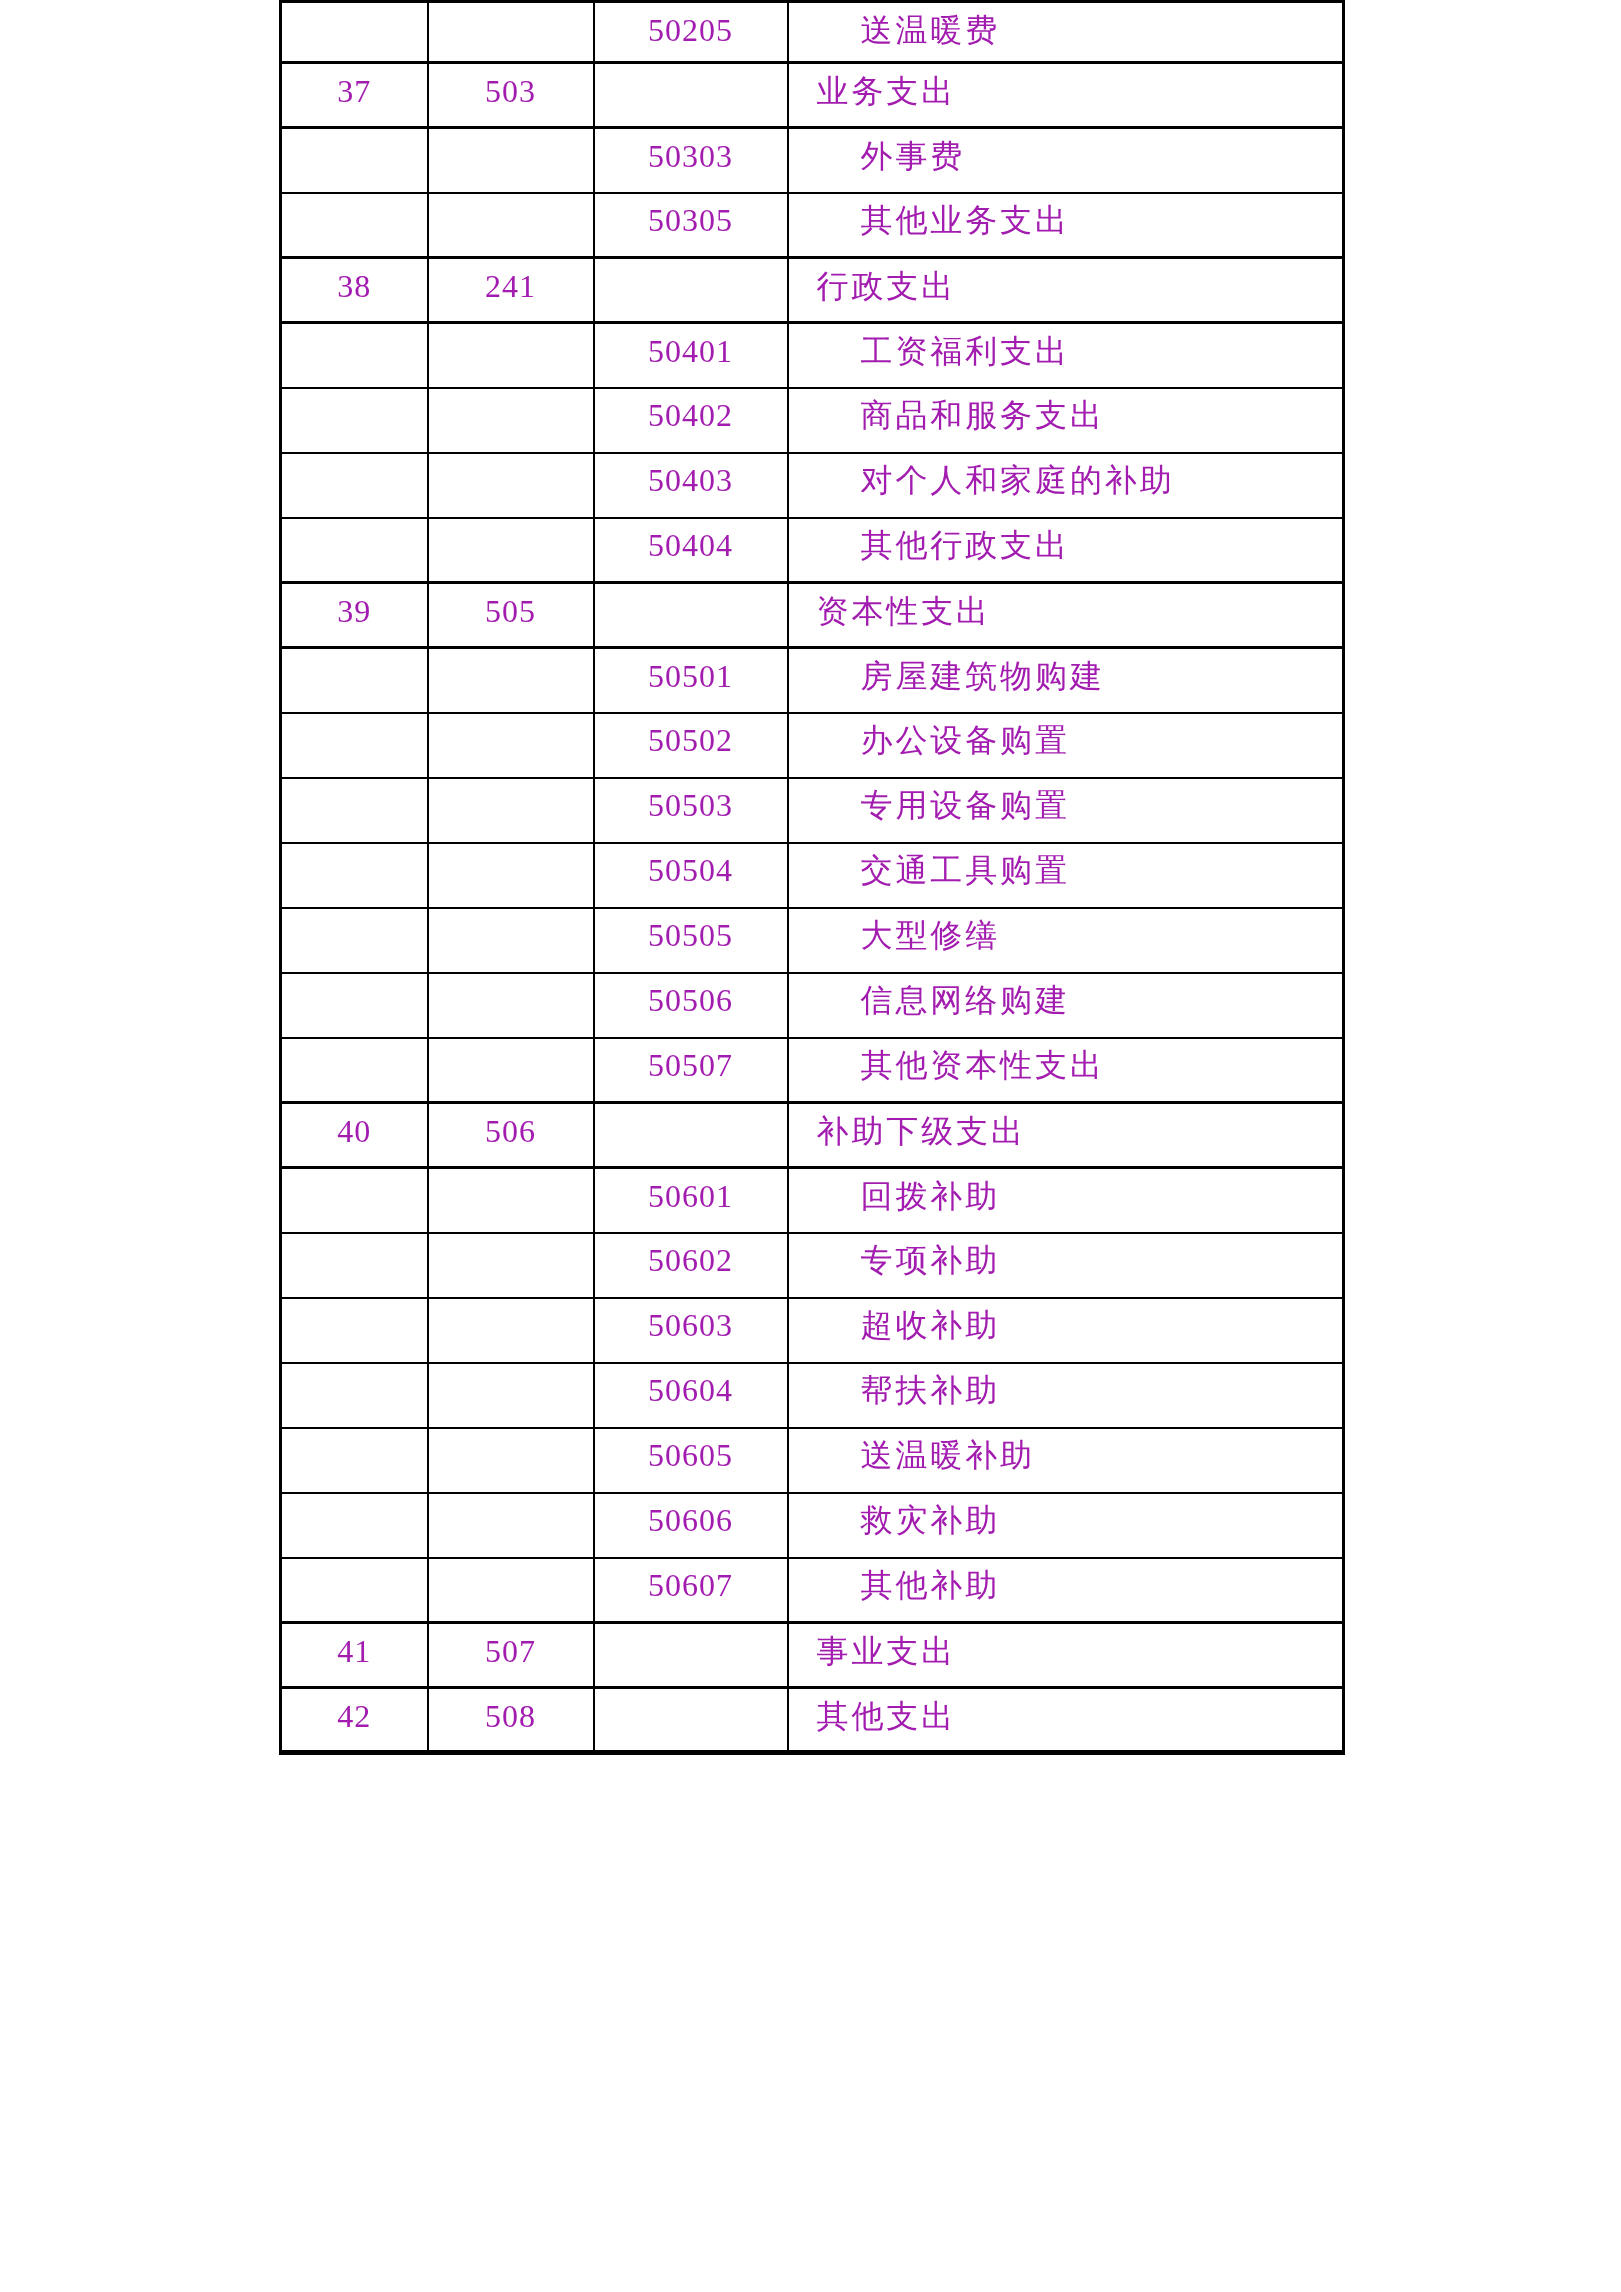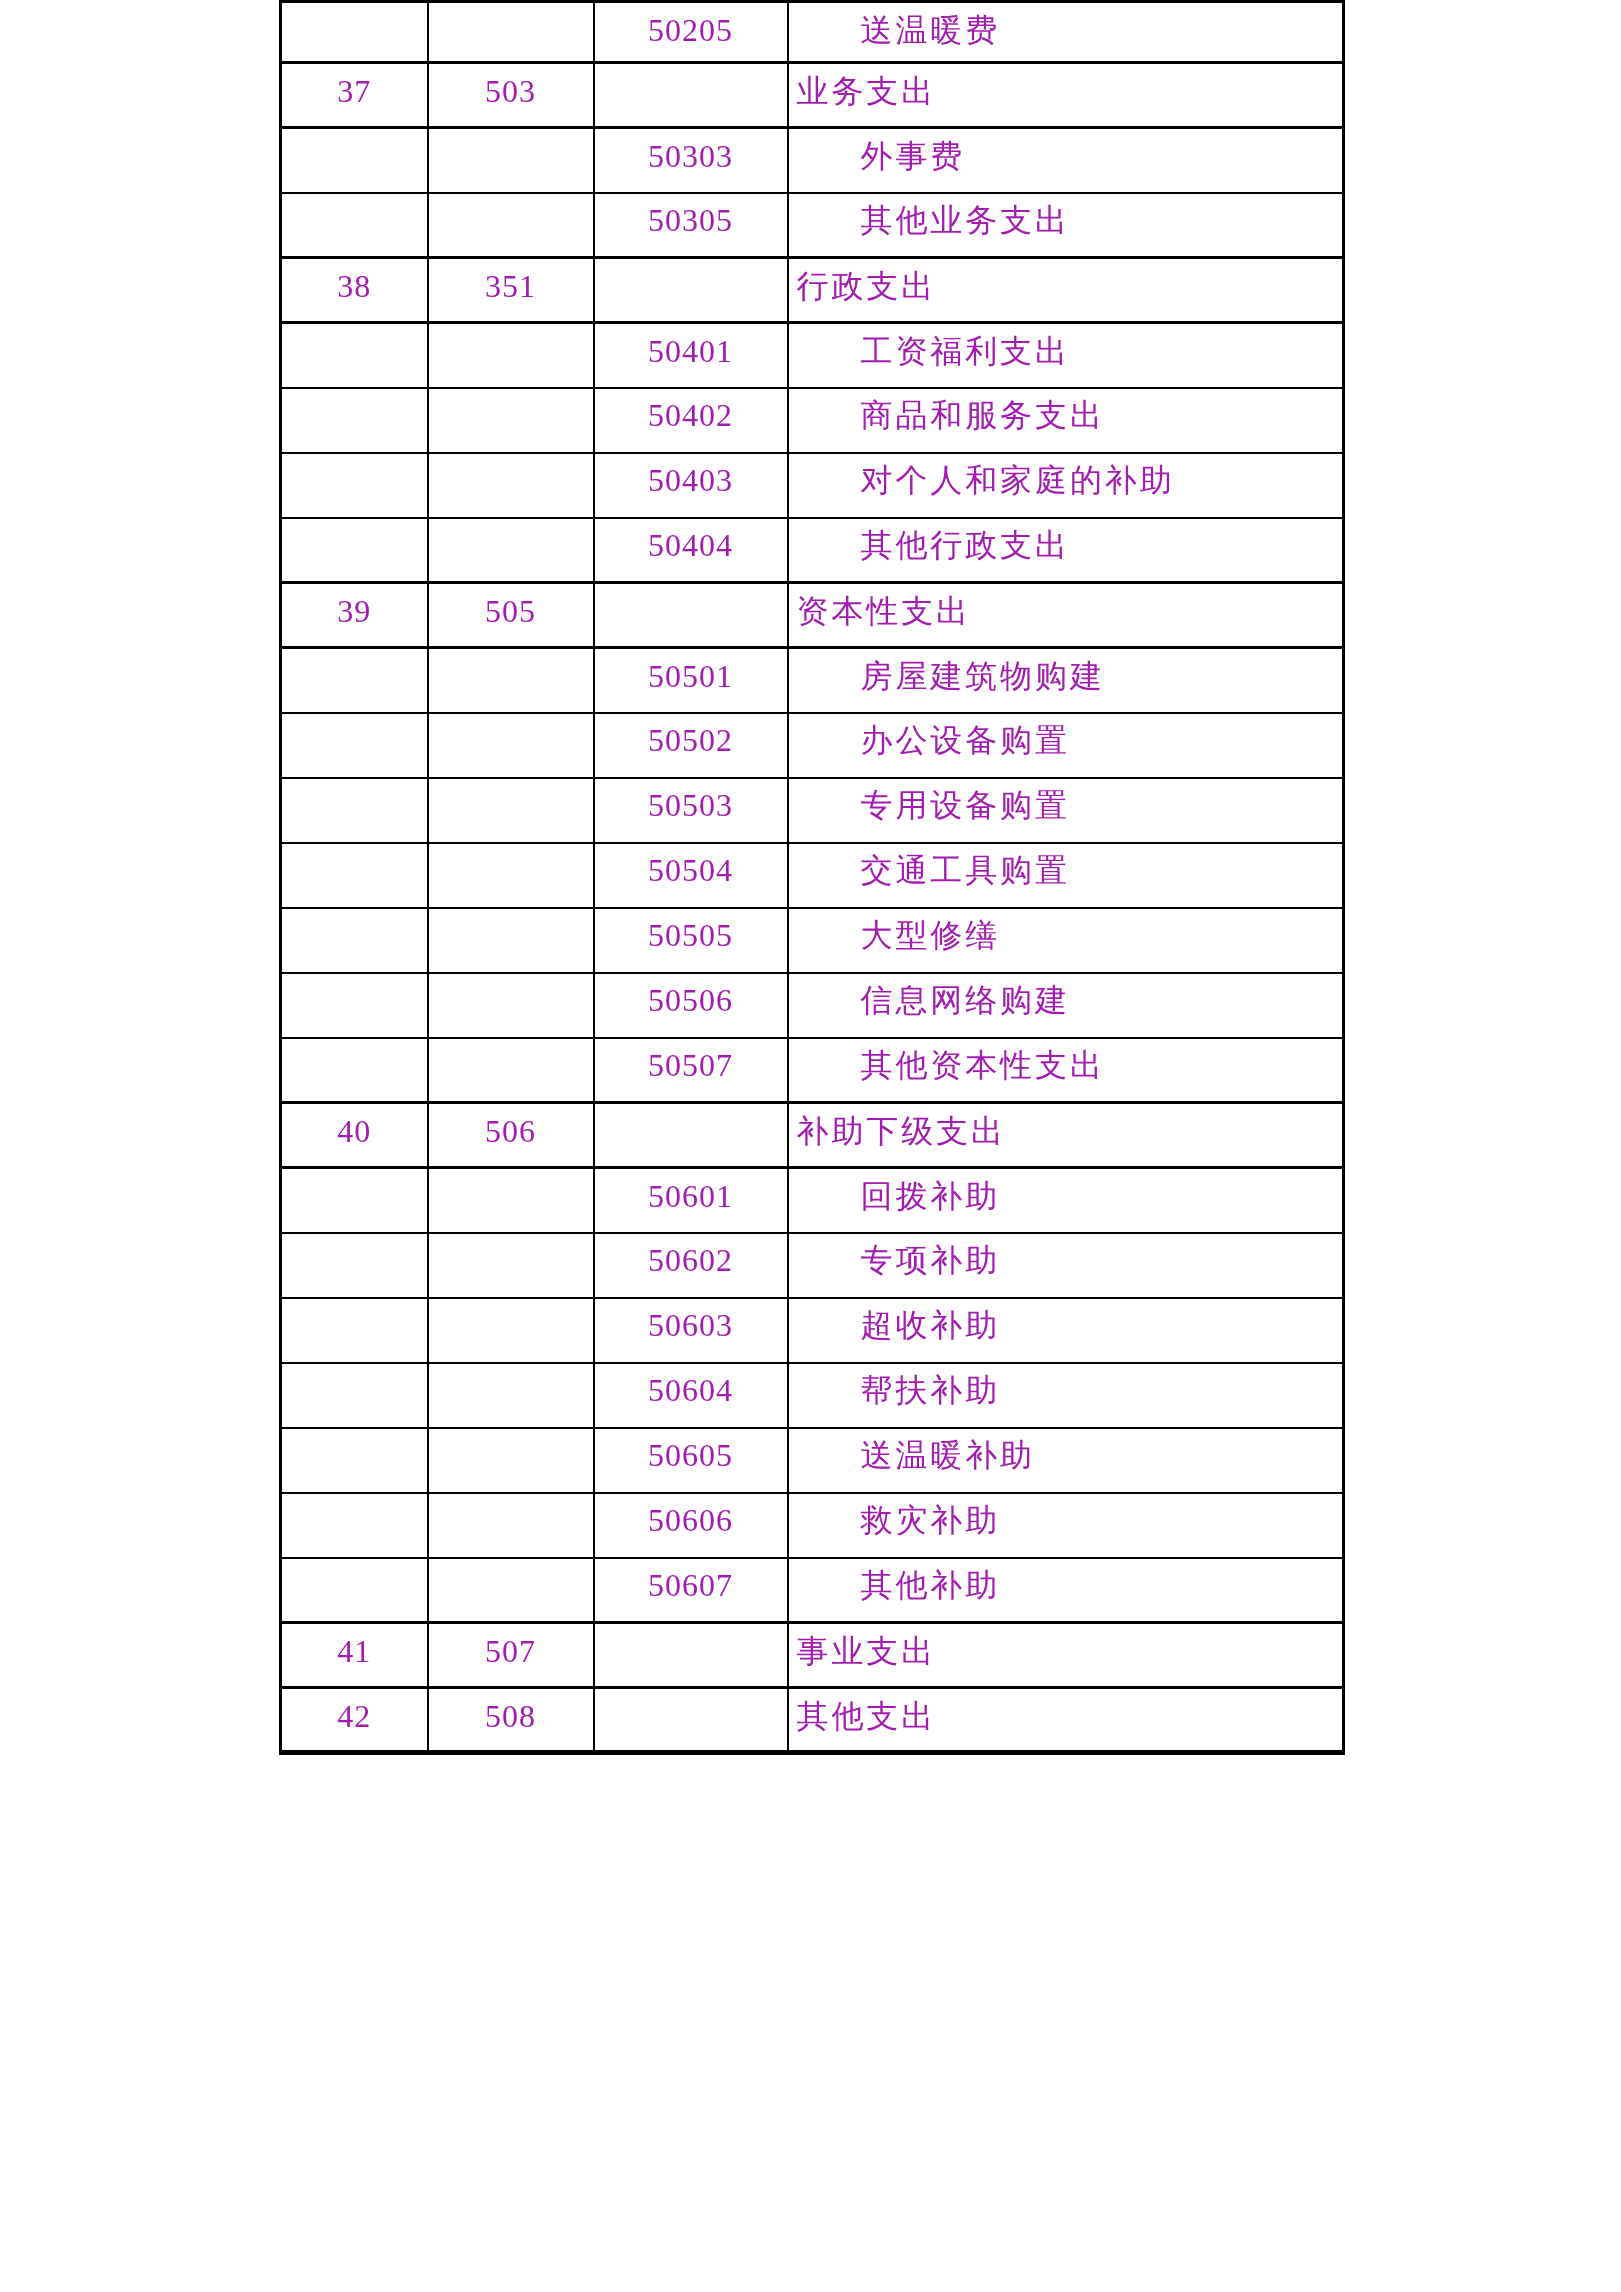--- a/index.html
+++ b/index.html
@@ -43,21 +43,21 @@
   table.acct tr:last-child td { border-bottom: 5.9px solid #000000; }
 
   td.c-seq, td.c-code, td.c-sub {
     text-align: center;
     letter-spacing: 1px;
   }
   td.c-name {
     text-align: left;
     letter-spacing: 2.9px;
   }
-  tr.parent td.c-name { padding-left: 8px; }
+  tr.parent td.c-name { padding-left: 28px; }
   tr.child  td.c-name { padding-left: 72px; }
 </style>
 </head>
 <body>
 
 <div class="page">
   <table class="acct">
     <colgroup>
       <col style="width:147px">
       <col style="width:166px">
@@ -84,21 +84,21 @@
     <td class="c-name">外事费</td>
   </tr>
         <tr class="child">
     <td class="c-seq"></td>
     <td class="c-code"></td>
     <td class="c-sub">50305</td>
     <td class="c-name">其他业务支出</td>
   </tr>
         <tr class="parent">
     <td class="c-seq">38</td>
-    <td class="c-code">351</td>
+    <td class="c-code">241</td>
     <td class="c-sub"></td>
     <td class="c-name">行政支出</td>
   </tr>
         <tr class="child">
     <td class="c-seq"></td>
     <td class="c-code"></td>
     <td class="c-sub">50401</td>
     <td class="c-name">工资福利支出</td>
   </tr>
         <tr class="child">

